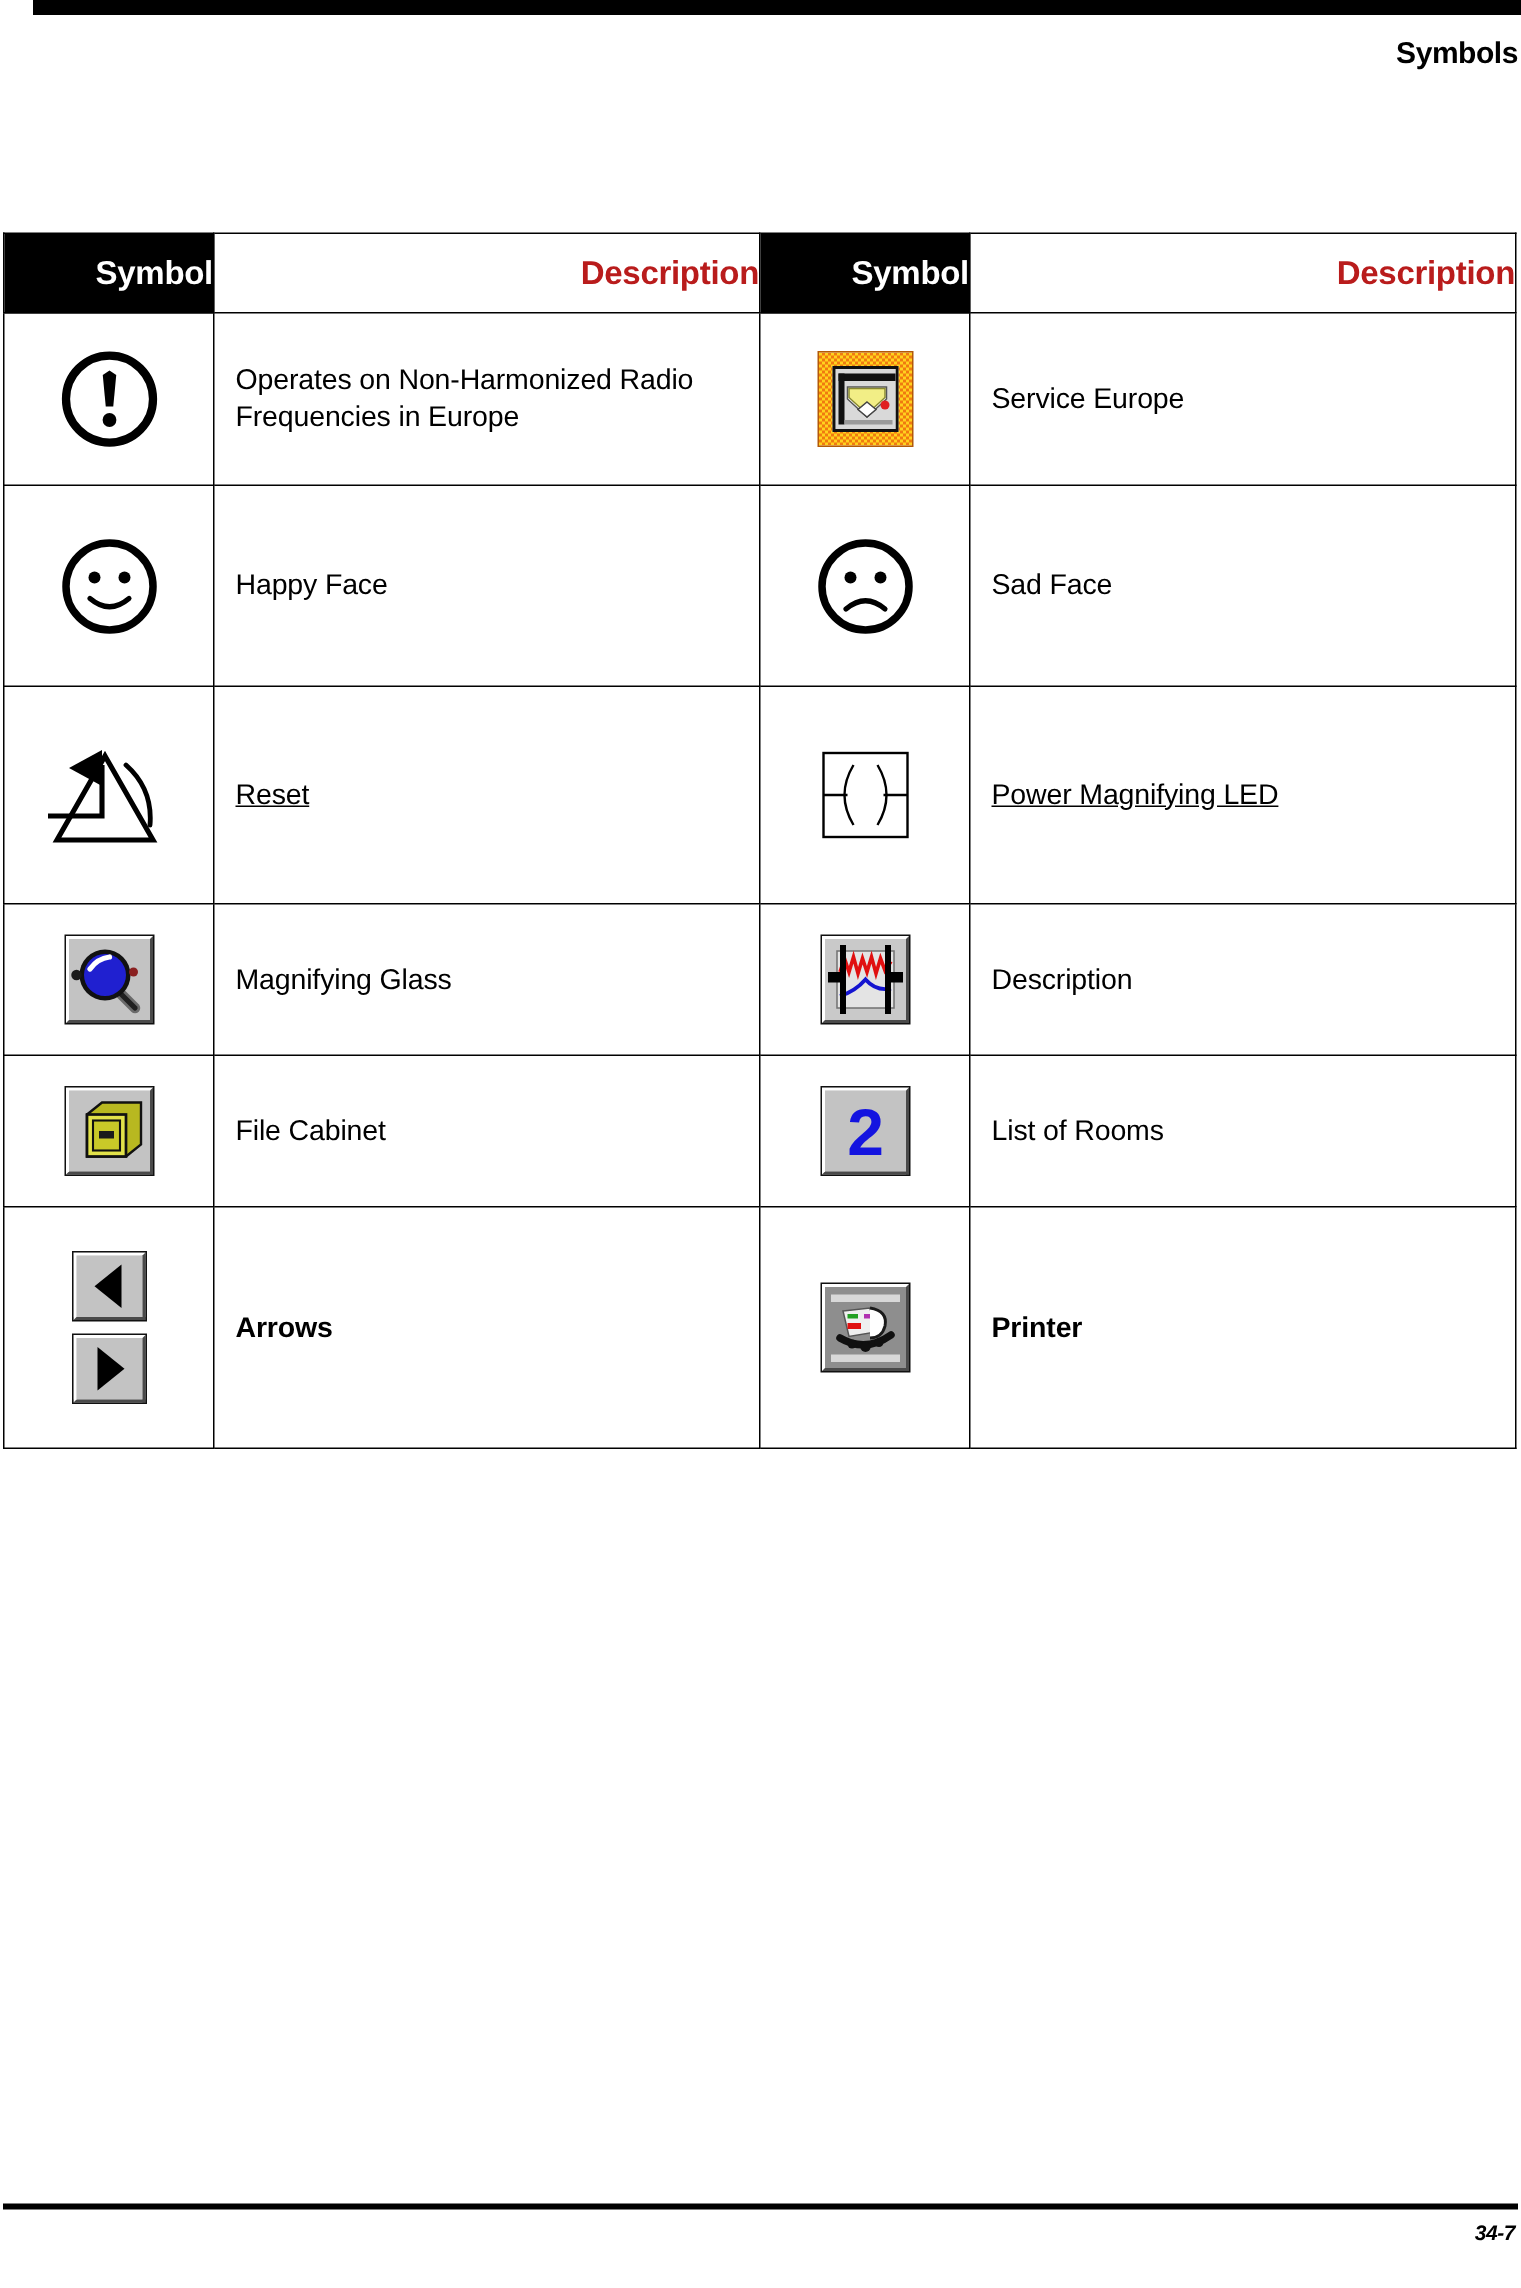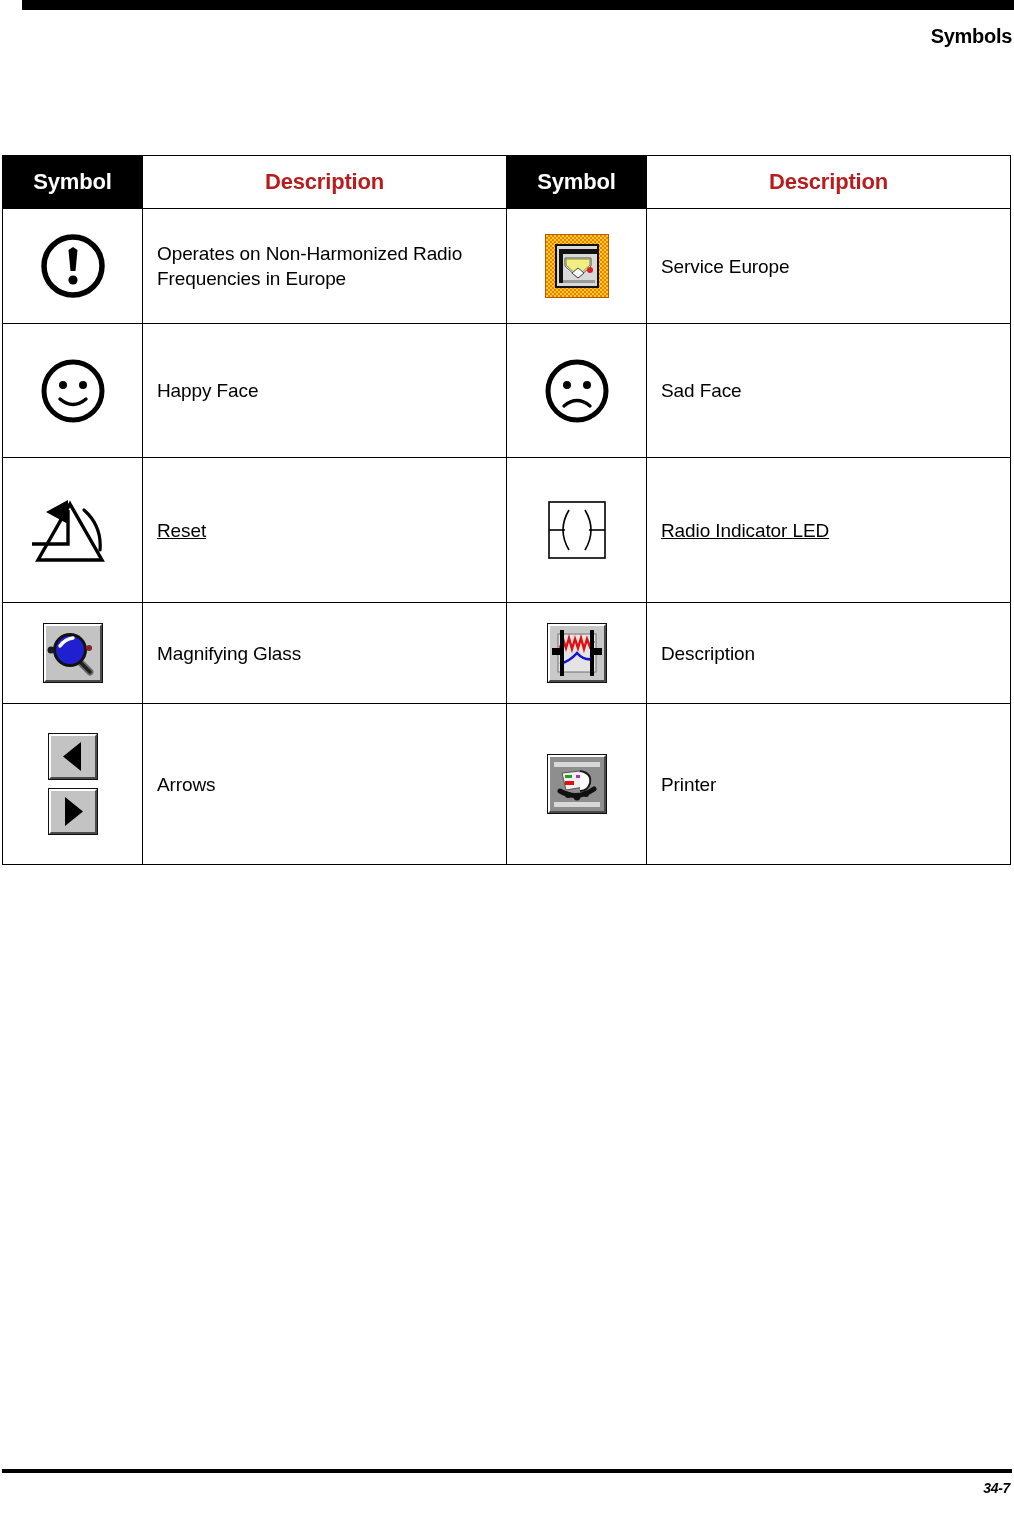--- a/index.html
+++ b/index.html
@@ -51,21 +51,21 @@
     vertical-align: middle;
   }
 
   col.c-sym  { width: 140px; }
   col.c-desc { width: 364px; }
 
   thead th {
     height: 52px;
     font-size: 22px;
     font-weight: bold;
-    text-align: center;
+    text-align: right;
     letter-spacing: -0.2px;
   }
   thead th.hdr-symbol {
     background: #000000;
     color: #ffffff;
   }
   thead th.hdr-desc {
     background: #ffffff;
     color: #b91c1c;
   }
@@ -79,21 +79,21 @@
     padding-left: 14px;
     padding-right: 8px;
     letter-spacing: -0.1px;
   }
 
   tr.row-1 td { height: 114px; }
   tr.row-2 td { height: 133px; }
   tr.row-3 td { height: 144px; text-decoration: underline; }
   tr.row-4 td { height: 100px; }
   tr.row-5 td { height: 100px; }
-  tr.row-6 td { height: 160px; }
+  tr.row-6 td { height: 160px; font-weight: bold; }
 
   .sym-wrap {
     display: flex;
     align-items: center;
     justify-content: center;
     flex-direction: column;
     gap: 10px;
   }
 
   
@@ -260,21 +260,21 @@
             <svg class="ico-svg" width="76" height="68" viewBox="0 0 76 68">
               <rect x="10" y="6" width="56" height="56" fill="none" stroke="#000" stroke-width="1.6"></rect>
               <line x1="10" y1="34" x2="26" y2="34" stroke="#000" stroke-width="1.6"></line>
               <line x1="50" y1="34" x2="66" y2="34" stroke="#000" stroke-width="1.6"></line>
               <path d="M30 14 Q18 34 30 54" fill="none" stroke="#000" stroke-width="1.6"></path>
               <path d="M46 14 Q58 34 46 54" fill="none" stroke="#000" stroke-width="1.6"></path>
             </svg>
           </span>
         </div>
       </td>
-      <td class="desc-cell">Radio Indicator LED</td>
+      <td class="desc-cell">Power Magnifying LED</td>
     </tr>
 
     <tr class="row-4">
       <td class="sym-cell">
         <div class="sym-wrap">
           <span class="win-btn">
             <svg class="ico-svg" width="54" height="54" viewBox="0 0 54 54">
               <rect x="0" y="0" width="54" height="54" fill="#c3c3c3"></rect>
               <line x1="30" y1="32" x2="44" y2="46" stroke="#6a6a6a" stroke-width="7" stroke-linecap="round"></line>
               <line x1="30" y1="32" x2="44" y2="46" stroke="#202020" stroke-width="3.5" stroke-linecap="round"></line>
@@ -300,20 +300,47 @@
               <rect x="40" y="22" width="12" height="7" fill="#000000"></rect>
               <rect x="10" y="4" width="4" height="46" fill="#000000"></rect>
               <rect x="40" y="4" width="4" height="46" fill="#000000"></rect>
             </svg>
           </span>
         </div>
       </td>
       <td class="desc-cell">Description</td>
     </tr>
 
+    <tr class="row-5">
+      <td class="sym-cell">
+        <div class="sym-wrap">
+          <span class="win-btn">
+            <svg class="ico-svg" width="54" height="54" viewBox="0 0 54 54">
+              <rect x="0" y="0" width="54" height="54" fill="#c3c3c3"></rect>
+              <path d="M12 16 L22 8 L48 8 L48 36 L38 44 L12 44 Z" fill="#b8b820" stroke="#111" stroke-width="1.6"></path>
+              <rect x="12" y="16" width="26" height="28" fill="#e2e24a" stroke="#111" stroke-width="1.8"></rect>
+              <rect x="16" y="20" width="18" height="20" fill="#c9c928" stroke="#111" stroke-width="1.4"></rect>
+              <rect x="20" y="27" width="10" height="5" fill="#1b1b1b"></rect>
+            </svg>
+          </span>
+        </div>
+      </td>
+      <td class="desc-cell">File Cabinet</td>
+      <td class="sym-cell">
+        <div class="sym-wrap">
+          <span class="win-btn">
+            <svg class="ico-svg" width="54" height="54" viewBox="0 0 54 54">
+              <rect x="0" y="0" width="54" height="54" fill="#c3c3c3"></rect>
+              <text x="27" y="43" text-anchor="middle" font-family="Liberation Sans, sans-serif" font-size="44" font-weight="bold" fill="#1414e0">2</text>
+            </svg>
+          </span>
+        </div>
+      </td>
+      <td class="desc-cell">List of Rooms</td>
+    </tr>
 
     <tr class="row-6">
       <td class="sym-cell">
         <div class="sym-wrap">
           <span class="win-btn tall">
             <svg class="ico-svg" width="44" height="41" viewBox="0 0 44 41">
               <rect x="0" y="0" width="44" height="41" fill="#c3c3c3"></rect>
               <path d="M30 6 L30 35 L12 20.5 Z" fill="#000000"></path>
             </svg>
           </span>

